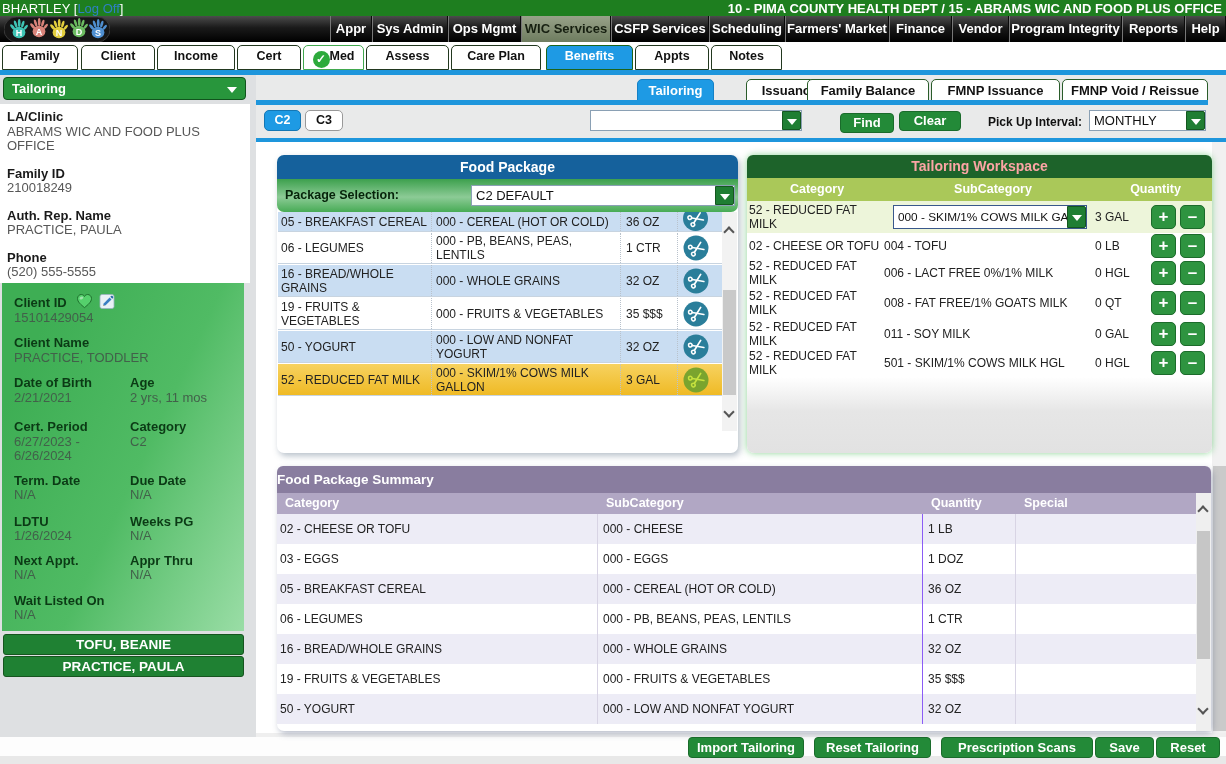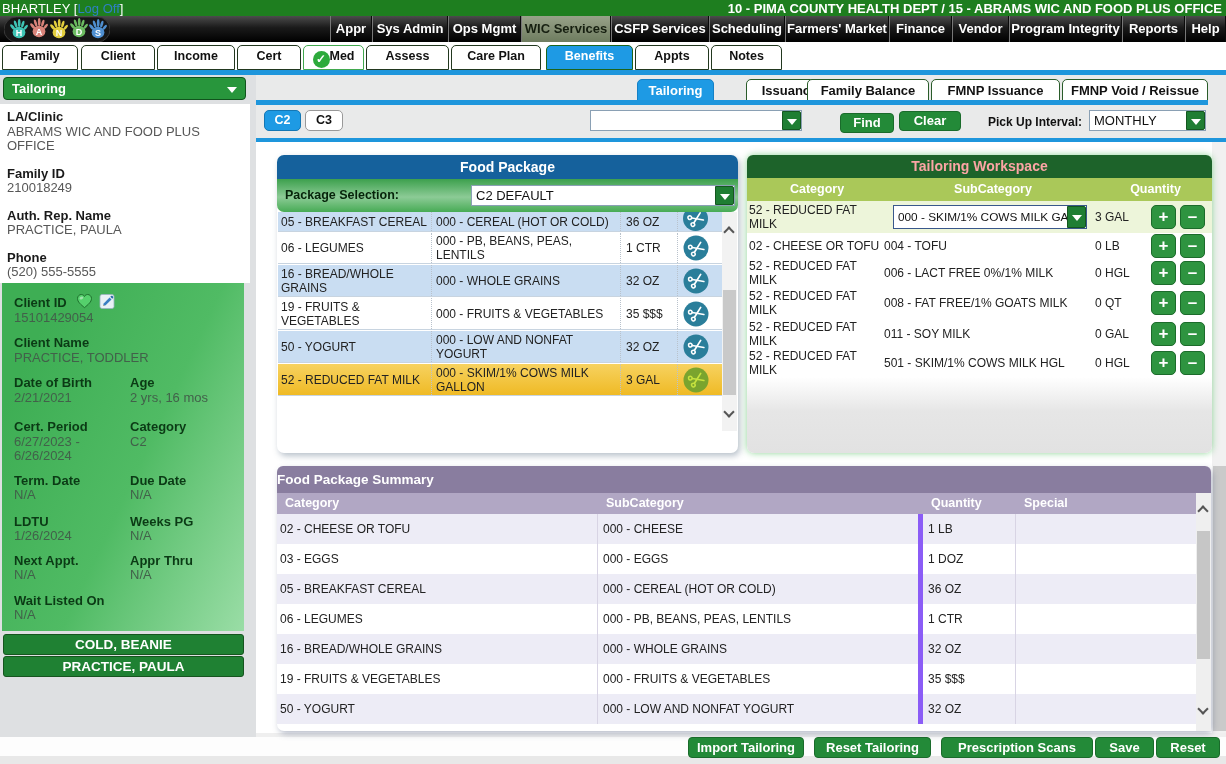--- a/index.html
+++ b/index.html
@@ -96,21 +96,21 @@
 .wsbtn { width:25px; height:24px; background:#2e9440; border:1px solid #1c6b2b; border-radius:5px; color:#fff; font-weight:bold; font-size:17px; text-align:center; line-height:21px; margin-right:4px; }
 #wsgrad { left:747px; top:377px; width:465px; height:76px; background:linear-gradient(#ffffff, #e6e6e6 45%, #e2e2e2); border-radius:0 0 7px 7px; }
 
 
 #sum { left:277px; top:466px; width:934px; height:265px; background:#fff; box-shadow:2px 3px 6px rgba(100,110,140,0.45); border-radius:7px; }
 #sumhead { left:277px; top:466px; width:934px; height:27px; background:#897d9f; border-radius:6px 6px 0 0; color:#fff; font-weight:bold; font-size:13.5px; text-align:left; line-height:27px; }
 #sumsub { left:277px; top:493px; width:919px; height:21px; background:#b1a7c4; color:#fff; font-weight:bold; font-size:12.5px; line-height:21px; display:flex; }
 .sumrow { position:absolute; left:277px; width:919px; height:30px; display:flex; align-items:center; font-size:12px; color:#222; }
 .sum-lav { background:#edecf6; }
 .sum-c1 { width:321px; padding-left:3px; border-right:1px solid #d8d4e4; height:100%; display:flex; align-items:center; }
-.sum-c2 { width:325px; padding-left:5px; border-right:5px solid #8b5cf6; height:100%; display:flex; align-items:center; }
+.sum-c2 { width:325px; padding-left:5px; border-right:1px solid #8b5cf6; height:100%; display:flex; align-items:center; }
 .sum-c3 { width:93px; padding-left:5px; border-right:1px solid #d8d4e4; height:100%; display:flex; align-items:center; }
 .sum-c4 { flex:1; }
 #sumsb { left:1196px; top:493px; width:15px; height:238px; background:#efefef; }
 #sumsb .thumb { position:absolute; left:1px; top:38px; width:13px; height:128px; background:#c6c6c6; }
 
 
 .bbtn { position:absolute; top:737px; height:21px; line-height:19px; }
 </style>
 </head>
 <body>
@@ -224,21 +224,21 @@
     <div class="val">15101429054</div>
     <div class="lbl" style="margin-top:11px;">Client Name</div>
     <div class="val">PRACTICE, TODDLER</div>
     <div class="grow" style="margin-top:11px;">
       <div class="gcol1">
           <div class="lbl">Date of Birth</div>
           <div class="val">2/21/2021</div>
         </div>
       <div>
           <div class="lbl">Age</div>
-          <div class="val">2 yrs, 16 mos</div>
+          <div class="val">2 yrs, 11 mos</div>
         </div>
     </div>
     <div class="grow" style="margin-top:15px;">
       <div class="gcol1">
           <div class="lbl">Cert. Period</div>
           <div class="val">6/27/2023 -<br>6/26/2024</div>
         </div>
       <div>
           <div class="lbl">Category</div>
           <div class="val">C2</div>
@@ -272,21 +272,21 @@
       <div>
           <div class="lbl">Appr Thru</div>
           <div class="val">N/A</div>
         </div>
     </div>
     <div style="margin-top:11px;">
         <div class="lbl">Wait Listed On</div>
         <div class="val">N/A</div>
       </div>
   </div>
-  <div class="abs sbbtn" style="top:634px;">COLD, BEANIE</div>
+  <div class="abs sbbtn" style="top:634px;">TOFU, BEANIE</div>
   <div class="abs sbbtn" style="top:656px;">PRACTICE, PAULA</div>
 
   <div class="abs" id="toolzone"></div>
   <div class="tab2 active" style="left:637px; width:77px;">Tailoring</div>
   <div class="tab2" style="left:746px; width:87px;">Issuance</div>
   <div class="tab2" style="left:807px; width:122px;">Family Balance</div>
   <div class="tab2" style="left:931px; width:129px;">FMNP Issuance</div>
   <div class="tab2" style="left:1062px; width:146px;">FMNP Void / Reissue</div>
   <div class="abs" id="bluestrip-sub"></div>
 

